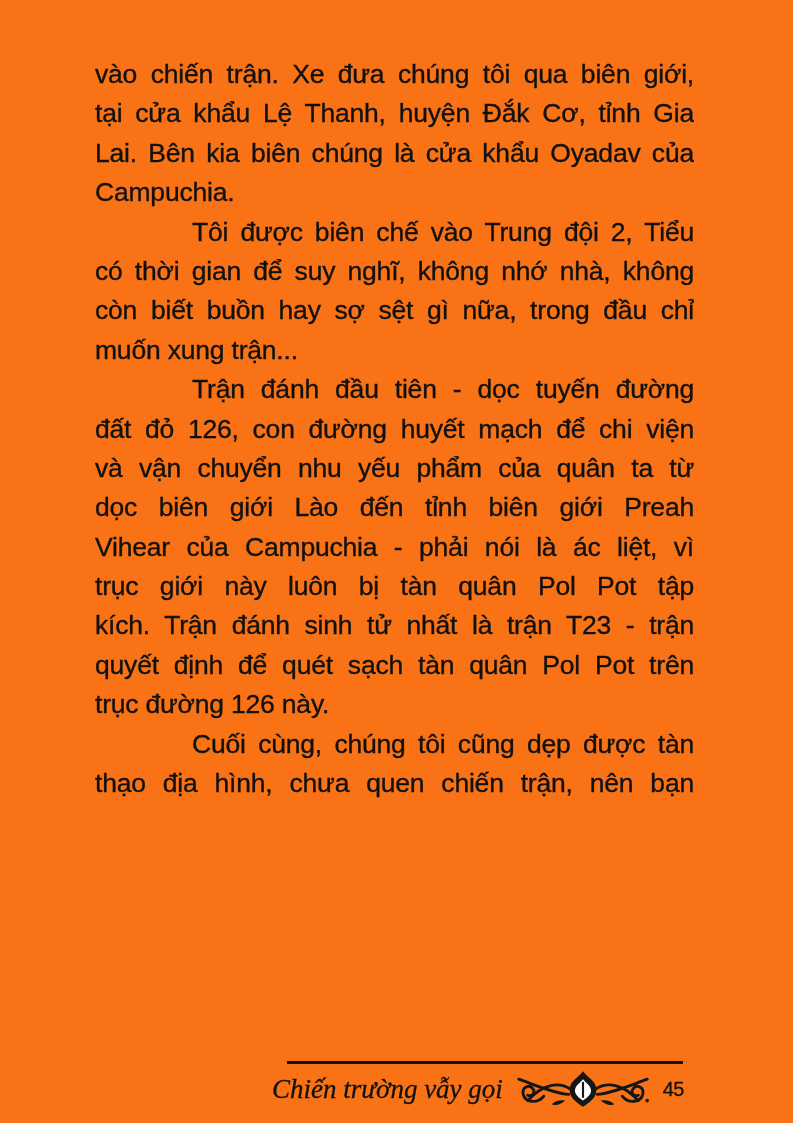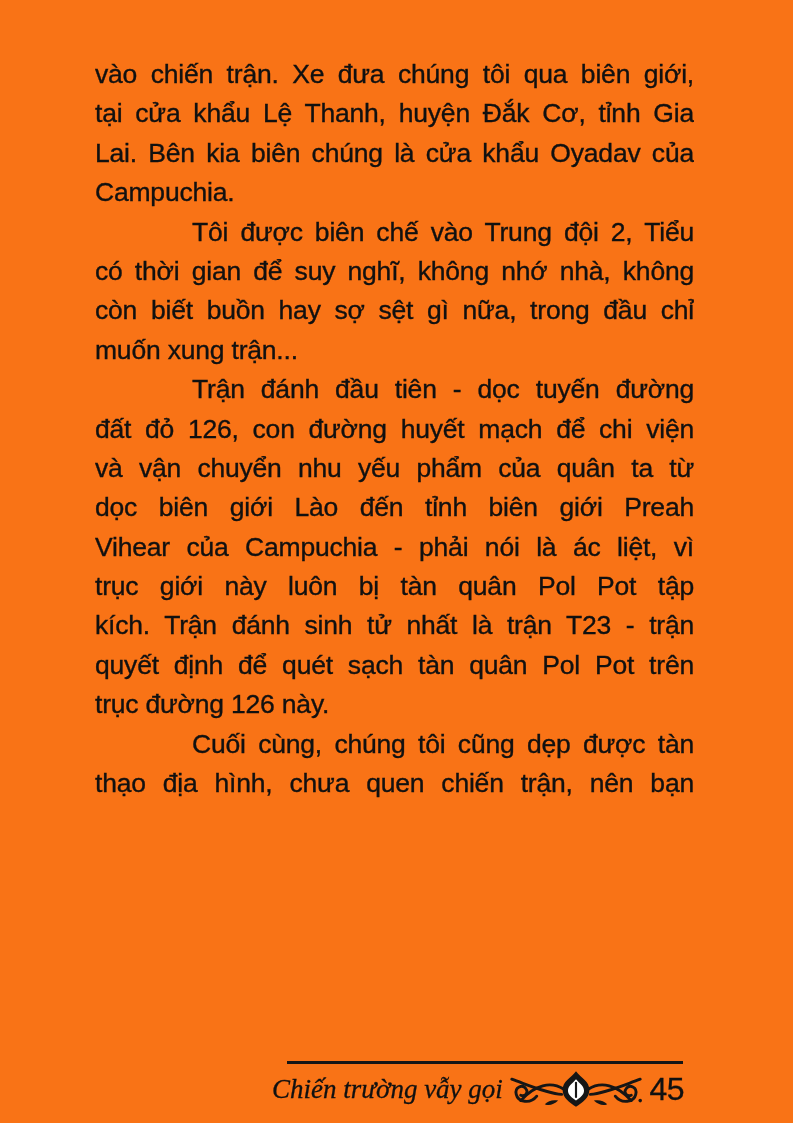--- a/index.html
+++ b/index.html
@@ -58,21 +58,21 @@
   }
   .footer-title {
     font-family: "Liberation Serif", "DejaVu Serif", serif;
     font-style: italic;
     font-size: 27px;
     white-space: nowrap;
     -webkit-text-stroke: 0.3px currentColor;
   }
   .ornament { flex: 0 0 auto; margin: 0 1px; }
   .page-number {
-    font-size: 32px;
+    font-size: 20px;
     letter-spacing: -0.5px;
     -webkit-text-stroke: 0.3px currentColor;
   }
 </style>
 </head>
 <body>
 
 <div class="page">
 
   <div class="text-block">

